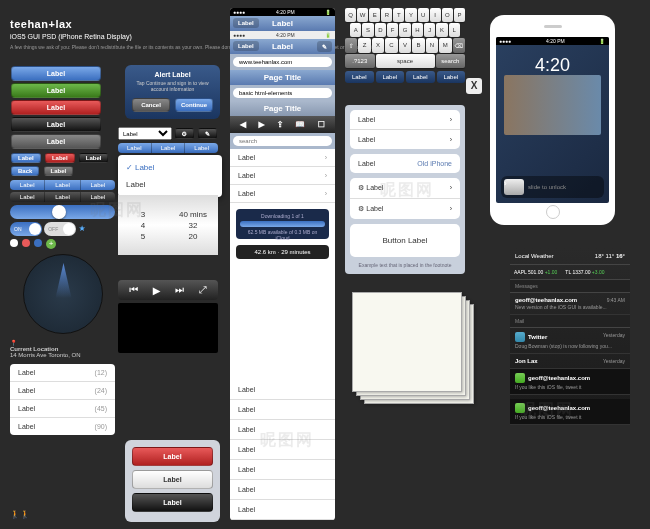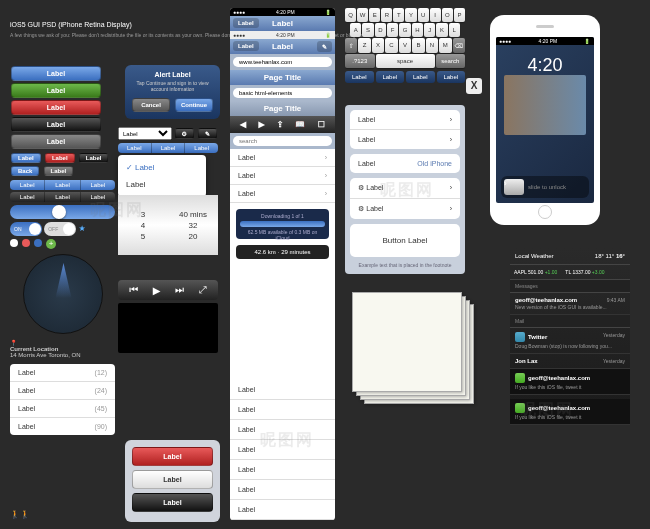--- a/index.html
+++ b/index.html
@@ -44,21 +44,21 @@
 .list .li{padding:5px 8px;border-bottom:1px solid #ddd;color:#333;font-size:7px;display:flex;justify-content:space-between}
 .list .li:last-child{border:none}
 .list .li .ct{color:#999}
 
 .alert{position:absolute;left:125px;top:65px;width:95px;background:linear-gradient(#3a5a8a,#1a3560);border-radius:6px;padding:6px;text-align:center}
 .alert h3{font-size:7px;margin-bottom:2px}
 .alert p{font-size:5px;margin-bottom:5px;color:#ccc}
 .alert .br{display:flex;gap:3px}
 .alert .br .btn{flex:1;padding:3px 0;font-size:6px}
 
-.drop{position:absolute;left:118px;top:155px;width:88px;background:#fff;border-radius:4px;padding:4px;box-shadow:0 2px 6px rgba(0,0,0,0.5)}
+.drop{position:absolute;left:118px;top:155px;width:104px;background:#fff;border-radius:4px;padding:4px;box-shadow:0 2px 6px rgba(0,0,0,0.5)}
 .drop .di{padding:4px;color:#333;font-size:8px}
 .drop .di.sel{color:#3b6fc0}
 .pick{position:absolute;left:118px;top:195px;width:100px;height:60px;background:#2a3a50;border-radius:4px;display:flex;font-size:8px;color:#333}
 .pick .pc{flex:1;background:linear-gradient(#ddd,#fff,#ddd);display:flex;flex-direction:column;justify-content:center;align-items:center}
 .pick .pc div{padding:1px}
 
 .player{position:absolute;left:118px;top:280px;width:100px}
 .player .ctl{background:linear-gradient(#555,#222);border-radius:4px;padding:4px;display:flex;justify-content:space-around;align-items:center}
 .player .ctl span{color:#fff;font-size:10px}
 .player .vid{height:50px;background:#000;margin-top:3px;border-radius:2px}
@@ -96,21 +96,21 @@
 .kb .seg2{display:flex;gap:2px;margin:3px 0}
 .kb .seg2 .s{flex:1;background:linear-gradient(#3a5a8a,#1a3560);padding:3px;font-size:6px;text-align:center;border-radius:3px;color:#fff}
 
 .p3{position:absolute;left:345px;top:105px;width:120px;background:#c8d0dc;border-radius:4px}
 .p3 .grp{background:#fff;margin:5px;border-radius:5px}
 .p3 .row{padding:6px 8px;border-bottom:1px solid #ddd;color:#333;font-size:7px;display:flex;justify-content:space-between}
 .p3 .row:last-child{border:none}
 .p3 .val{color:#5a7ab0}
 .p3 .bl{text-align:center;padding:12px;color:#333}
 
-.iphone{position:absolute;left:490px;top:15px;width:110px;height:210px;background:#fff;border-radius:14px;padding:22px 6px}
+.iphone{position:absolute;left:490px;top:15px;width:125px;height:210px;background:#fff;border-radius:14px;padding:22px 6px}
 .iphone .scr{width:100%;height:100%;background:linear-gradient(135deg,#2a4060,#1a2840);border-radius:2px;position:relative;overflow:hidden}
 .iphone .time{text-align:center;color:#fff;font-size:18px;font-weight:200;margin-top:10px}
 .iphone .date{text-align:center;color:#ccc;font-size:5px}
 .iphone .unlock{position:absolute;bottom:5px;left:5px;right:5px;background:rgba(0,0,0,0.4);border-radius:6px;padding:3px;display:flex;align-items:center}
 .iphone .unlock .sl{width:20px;height:16px;background:linear-gradient(#eee,#aaa);border-radius:3px;margin-right:4px}
 .iphone .unlock span{color:#888;font-size:6px}
 .iphone::before{content:"";position:absolute;top:10px;left:50%;width:18px;height:3px;background:#ccc;border-radius:2px;transform:translateX(-50%)}
 .iphone::after{content:"";position:absolute;bottom:6px;left:50%;width:12px;height:12px;border:1px solid #ccc;border-radius:50%;transform:translateX(-50%)}
 .wp{position:absolute;top:38px;left:8px;right:8px;height:60px;background:linear-gradient(90deg,#8a7560,#6a8aaa);border-radius:2px}
 
@@ -136,20 +136,21 @@
 
 .stack{position:absolute;left:350px;top:290px;width:130px;height:120px}
 .stack .pg{position:absolute;width:110px;height:100px;background:#f8f8f0;border:1px solid #aaa;box-shadow:1px 1px 3px rgba(0,0,0,0.3)}
 
 .ppl{position:absolute;left:10px;top:510px;font-size:8px;color:#fff}
 </style>
 </head>
 <body>
 
 <div class="hdr">
+<h1>teehan+lax</h1>
 <h2>iOS5 GUI PSD (iPhone Retina Display)</h2>
 <p>A few things we ask of you:
 Please don't redistribute the file or its contents as your own.
 Please don't sell it. Share it freely.
 If like it, tell a friend, tweet or blog about it.</p>
 </div>
 
 <div class="col col1">
 <div class="btn blue wide">Label</div>
 <div class="btn green wide">Label</div>

